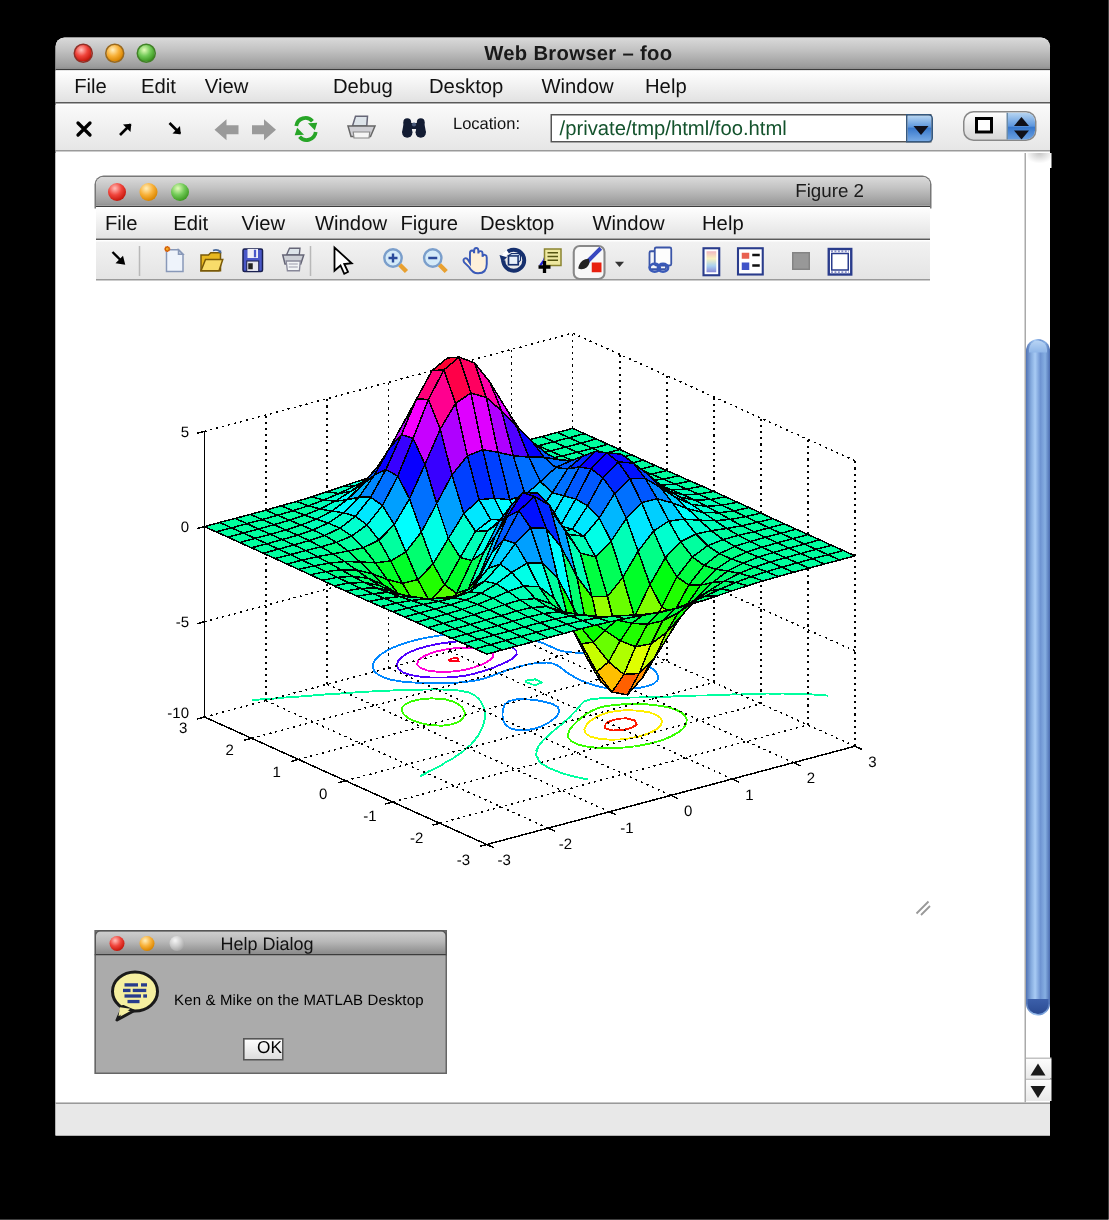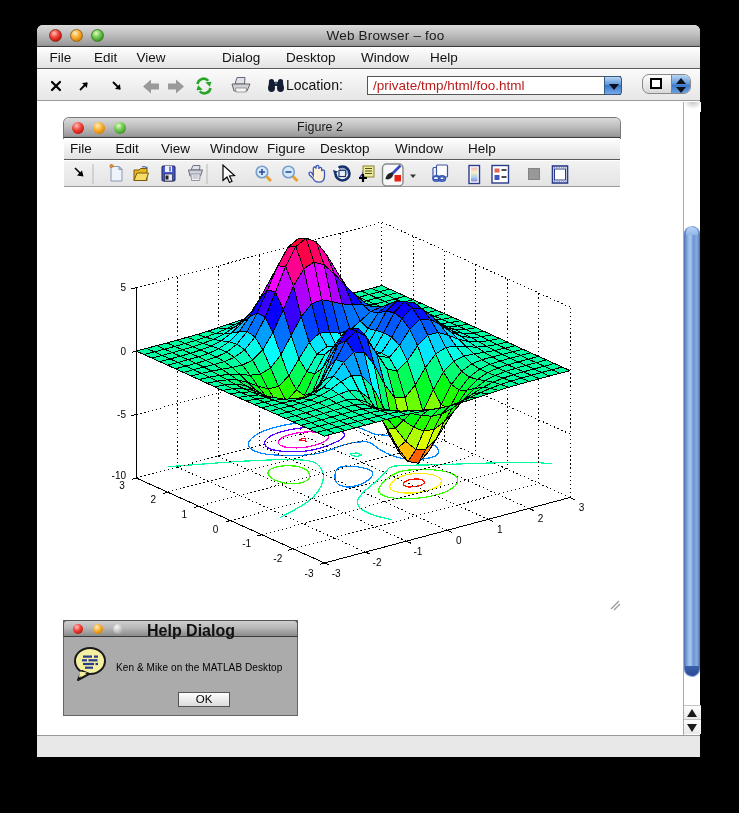--- a/index.html
+++ b/index.html
@@ -8,40 +8,40 @@
 .menu span{display:inline-block}
 </style></head>
 <body>
 
 <div class="abs" style="left:37px;top:25px;width:663px;height:732px;background:#fff;border-radius:6px 6px 0 0">
 
   <div class="abs" style="left:0;top:0;width:663px;height:22px;border-radius:6px 6px 0 0;background:linear-gradient(#dadada,#c2c2c2 40%,#9c9c9c 92%,#8e8e8e);border-bottom:1px solid #3c3c3c">
     <div class="tl" style="left:12px;top:4px;width:13px;height:13px;background:radial-gradient(circle at 38% 30%,#ffb3ae 4%,#f0453c 40%,#c5170c 75%,#8e0a02);border:0.5px solid #912f26"></div>
     <div class="tl" style="left:33px;top:4px;width:13px;height:13px;background:radial-gradient(circle at 38% 30%,#ffe9b0 4%,#f8b139 40%,#d98500 75%,#8e5c00);border:0.5px solid #99691f"></div>
     <div class="tl" style="left:54px;top:4px;width:13px;height:13px;background:radial-gradient(circle at 38% 30%,#d8f8b0 4%,#72ca58 40%,#3d9922 75%,#1c6606);border:0.5px solid #418127"></div>
-    <div class="abs" style="left:17px;top:3px;width:663px;text-align:center;font-size:13.5px;font-weight:normal;color:#1a1a1a;letter-spacing:.2px">Web Browser – foo</div>
+    <div class="abs" style="left:17px;top:3px;width:663px;text-align:center;font-size:13.5px;font-weight:bold;color:#1a1a1a;letter-spacing:.2px">Web Browser – foo</div>
   </div>
 
   <div class="abs menu" style="left:0;top:22px;width:663px;height:22px;background:linear-gradient(#ffffff,#e2e2e2);border-bottom:1px solid #5a5a5a;font-size:13.5px;color:#111">
     <span class="abs" style="left:12.5px;top:3px">File</span>
     <span class="abs" style="left:57px;top:3px">Edit</span>
     <span class="abs" style="left:99.5px;top:3px">View</span>
     <span class="abs" style="left:148.5px;top:21px">Go</span>
-    <span class="abs" style="left:185px;top:3px">Dialog</span>
+    <span class="abs" style="left:185px;top:3px">Debug</span>
     <span class="abs" style="left:249px;top:3px">Desktop</span>
     <span class="abs" style="left:324px;top:3px">Window</span>
     <span class="abs" style="left:393px;top:3px">Help</span>
   </div>
 
   <div class="abs" style="left:0;top:45px;width:663px;height:31px;background:linear-gradient(#fafafa,#e6e6e6);border-bottom:1px solid #9a9a9a">
     <span class="abs" style="left:300px;top:0;width:60px"></span>
-    <span class="abs" style="left:249px;top:7px;font-size:14px;color:#111">Location:</span>
+    <span class="abs" style="left:265px;top:7px;font-size:11px;color:#111">Location:</span>
 
     <div class="abs" style="left:330px;top:6px;width:254px;height:19px;background:#fff;border:1px solid #555">
-      <span class="abs" style="left:5px;top:1px;font-size:13.5px;color:#b91c1c">/private/tmp/html/foo.html</span>
+      <span class="abs" style="left:5px;top:1px;font-size:13.5px;color:#14532d">/private/tmp/html/foo.html</span>
       <div class="abs" style="left:236px;top:-1px;width:18px;height:19px;background:linear-gradient(#b8d6f2,#5e97dd 45%,#3878cc 50%,#77aae6);border:1px solid #36597f;border-radius:0 3px 3px 0">
         <div class="abs" style="left:4px;top:7px;width:0;height:0;border-left:5px solid transparent;border-right:5px solid transparent;border-top:6px solid #10101c"></div>
       </div>
     </div>
 
     <div class="abs" style="left:605px;top:4px;width:49px;height:20px;border-radius:7px;border:1px solid #888;background:linear-gradient(#fdfdfd,#d8d8d8);overflow:hidden">
       <div class="abs" style="left:28px;top:0;width:21px;height:20px;background:linear-gradient(#b8d6f2,#5e97dd 45%,#3878cc 50%,#77aae6);border-left:1px solid #6a8aa8"></div>
       <div class="abs" style="left:7px;top:3px;width:12px;height:11px;background:#fff;border:2px solid #000"></div>
       <div class="abs" style="left:33px;top:3px;width:0;height:0;border-left:5px solid transparent;border-right:5px solid transparent;border-bottom:6px solid #101018"></div>
       <div class="abs" style="left:33px;top:12px;width:0;height:0;border-left:5px solid transparent;border-right:5px solid transparent;border-top:6px solid #101018"></div>
@@ -103,21 +103,21 @@
   </div>
 
   <div class="abs" style="left:0;top:710px;width:663px;height:22px;background:#e8e8e8;border-top:1px solid #999"></div>
 </div>
 
 <div class="abs" style="left:64px;top:118px;width:556px;height:70px">
   <div class="abs" style="left:0;top:0;width:556px;height:20px;border-radius:5px 5px 0 0;background:linear-gradient(#dadada,#c2c2c2 40%,#9c9c9c 92%,#8e8e8e);border-bottom:1px solid #3c3c3c;box-shadow:0 0 0 1px #777">
     <div class="tl" style="left:8px;top:4px;width:12px;height:12px;background:radial-gradient(circle at 38% 30%,#ffb3ae 4%,#f0453c 40%,#c5170c 75%,#8e0a02)"></div>
     <div class="tl" style="left:29px;top:4px;width:12px;height:12px;background:radial-gradient(circle at 38% 30%,#ffe9b0 4%,#f8b139 40%,#d98500 75%,#8e5c00)"></div>
     <div class="tl" style="left:50px;top:4px;width:12px;height:12px;background:radial-gradient(circle at 38% 30%,#d8f8b0 4%,#72ca58 40%,#3d9922 75%,#1c6606)"></div>
-    <div class="abs" style="left:0;top:2px;width:512px;text-align:center;font-size:12.5px;color:#1a1a1a">Figure 2</div>
+    <div class="abs" style="left:0;top:2px;width:512px;text-align:right;font-size:12.5px;color:#1a1a1a">Figure 2</div>
   </div>
   <div class="abs menu" style="left:0;top:20px;width:556px;height:22px;background:linear-gradient(#ffffff,#e2e2e2);border-bottom:1px solid #5a5a5a;font-size:13.5px;color:#111">
     <span class="abs" style="left:6px;top:3px">File</span>
     <span class="abs" style="left:51.5px;top:3px">Edit</span>
     <span class="abs" style="left:97px;top:3px">View</span>
     <span class="abs" style="left:146px;top:3px">Window</span>
     <span class="abs" style="left:203px;top:3px">Figure</span>
     <span class="abs" style="left:256px;top:3px">Desktop</span>
     <span class="abs" style="left:331px;top:3px">Window</span>
     <span class="abs" style="left:404px;top:3px">Help</span>
@@ -897,31 +897,31 @@
 
 <svg class="abs" style="left:608px;top:598px" width="16" height="16">
  <path d="M3 11 L11 3 M6 12 L12 6" stroke="#999" stroke-width="1.2" fill="none"></path>
 </svg>
 
 <div class="abs" style="left:63px;top:620px;width:235px;height:96px;background:#ababab;border:1px solid #666">
   <div class="abs" style="left:-1px;top:-1px;width:235px;height:17px;border-radius:4px 4px 0 0;background:linear-gradient(#cecece,#b8b8b8 45%,#8e8e8e 95%);border:1px solid #555;border-bottom:1px solid #3c3c3c">
     <div class="tl" style="left:9px;top:3px;width:10px;height:10px;background:radial-gradient(circle at 38% 30%,#ffb3ae 4%,#f0453c 40%,#c5170c 75%,#8e0a02)"></div>
     <div class="tl" style="left:29px;top:3px;width:10px;height:10px;background:radial-gradient(circle at 38% 30%,#ffe9b0 4%,#f8b139 40%,#d98500 75%,#8e5c00)"></div>
     <div class="tl" style="left:49px;top:3px;width:10px;height:10px;background:radial-gradient(circle at 38% 30%,#f2f2f2 4%,#cfcfcf 40%,#a8a8a8 75%,#8a8a8a)"></div>
-    <div class="abs" style="left:83px;top:1px;font-size:16px;font-weight:bold;color:#111">Help Dialog</div>
+    <div class="abs" style="left:83px;top:1px;font-size:12px;font-weight:normal;color:#111">Help Dialog</div>
   </div>
   <svg width="50" height="70" style="position:absolute;left:0;top:0">
 <ellipse cx="26" cy="40" rx="15" ry="13" fill="#f5efa0" stroke="#1a1a1a" stroke-width="2"></ellipse>
 <path d="M18 50 L14 59 L25 53 Z" fill="#f5efa0" stroke="#1a1a1a" stroke-width="2" stroke-linejoin="round"></path>
 <path d="M16 50.5 L23 51.5 L15 56.5 Z" fill="#f5efa0" stroke="none"></path>
 <g fill="#283c8c">
  <rect x="19" y="34.5" width="9" height="2.2"></rect>
         <rect x="30" y="34.5" width="4" height="2.2"></rect>
  <rect x="18" y="38.2" width="5" height="2.2"></rect>
         <rect x="24.5" y="38.2" width="9" height="2.2"></rect>
  <rect x="19" y="41.9" width="11" height="2.2"></rect>
         <rect x="31.5" y="41.9" width="2.5" height="2.2"></rect>
  <rect x="21" y="45.6" width="8" height="2.2"></rect>
 </g>
 </svg>
   <div class="abs" style="left:52px;top:41px;width:172px;font-size:10px;color:#000;letter-spacing:0.1px">Ken &amp; Mike on the MATLAB Desktop</div>
-  <div class="abs" style="left:114px;top:71px;width:52px;height:15px;background:linear-gradient(#fdfdfd,#dcdcdc);border:1px solid #555;font-size:11.5px;text-align:center;color:#000">OK</div>
+  <div class="abs" style="left:98px;top:71px;width:27px;height:15px;background:linear-gradient(#fdfdfd,#dcdcdc);border:1px solid #555;font-size:11.5px;text-align:right;color:#000">OK</div>
 </div>
 
 </body></html>

